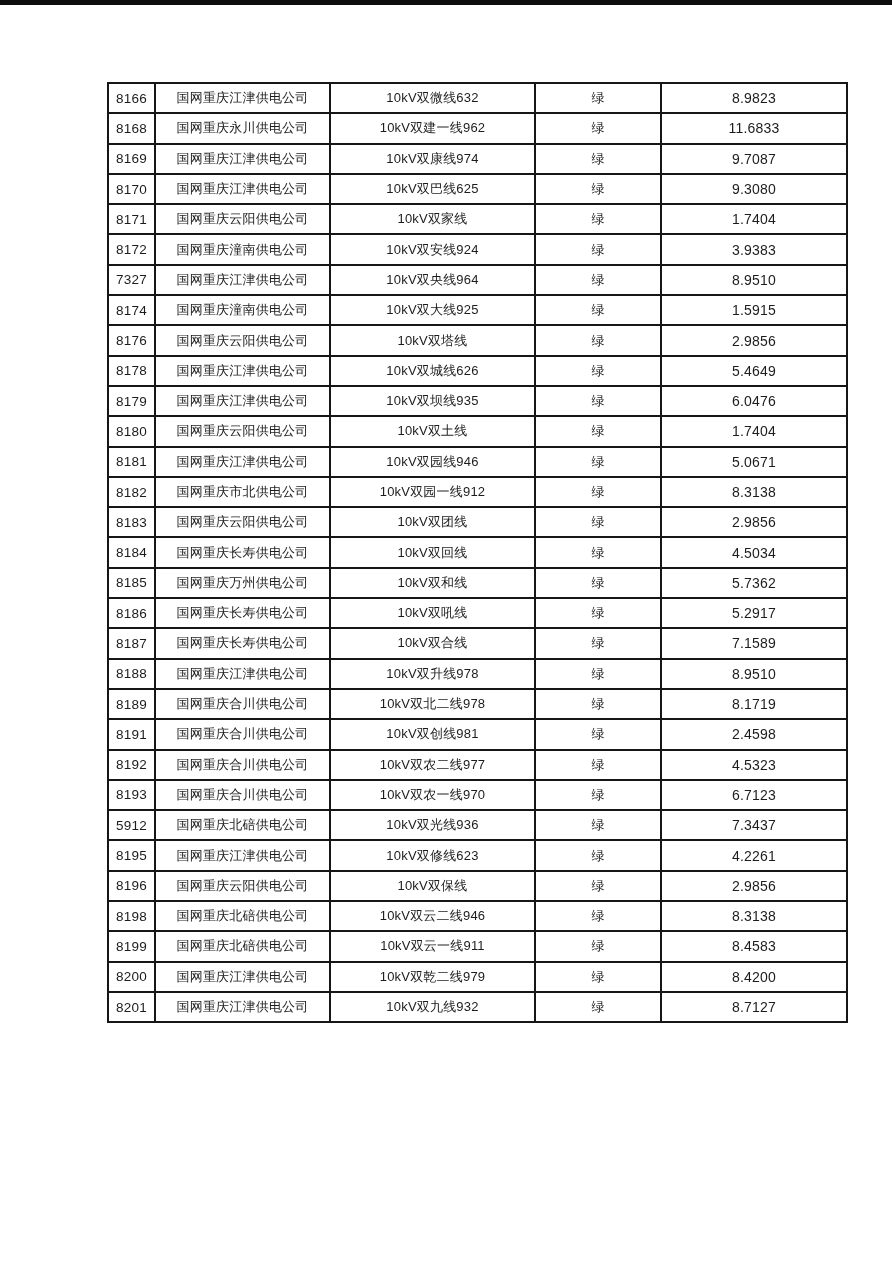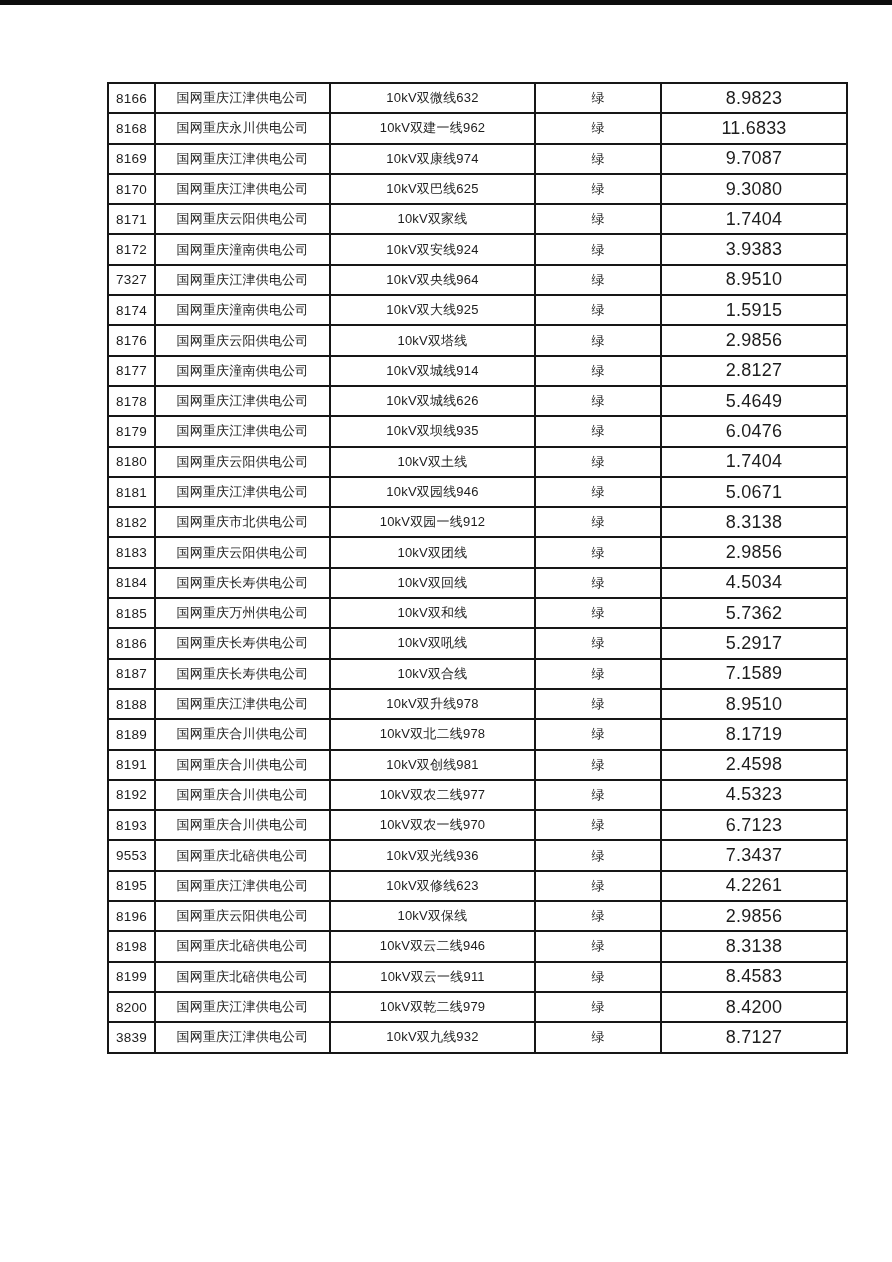--- a/index.html
+++ b/index.html
@@ -42,21 +42,21 @@
     letter-spacing: 0.2px;
     white-space: nowrap;
     overflow: hidden;
   }
   .col-id      { width: 47px;  }
   .col-company { width: 175px; }
   .col-line    { width: 205px; }
   .col-status  { width: 126px; }
   .col-value   { width: 186px; }
   .doc-table td.cell-id    { font-size: 13.5px; }
-  .doc-table td.cell-value { font-size: 18px; text-align: center; }
+  .doc-table td.cell-value { font-size: 14px; text-align: center; }
 </style>
 </head>
 <body style="--ink: #1c1c1c; --line: #161616; --bar: #0d0d0d; background: rgb(255, 255, 255);">
 
 <div class="top-bar"></div>
 
 <table class="doc-table">
   <colgroup>
     <col class="col-id">
     <col class="col-company">
@@ -122,27 +122,20 @@
         <td class="cell-value">1.5915</td>
       </tr>
       <tr>
         <td class="cell-id">8176</td>
         <td class="cell-company">国网重庆云阳供电公司</td>
         <td class="cell-line">10kV双塔线</td>
         <td class="cell-status">绿</td>
         <td class="cell-value">2.9856</td>
       </tr>
       <tr>
-        <td class="cell-id">8177</td>
-        <td class="cell-company">国网重庆潼南供电公司</td>
-        <td class="cell-line">10kV双城线914</td>
-        <td class="cell-status">绿</td>
-        <td class="cell-value">2.8127</td>
-      </tr>
-      <tr>
         <td class="cell-id">8178</td>
         <td class="cell-company">国网重庆江津供电公司</td>
         <td class="cell-line">10kV双城线626</td>
         <td class="cell-status">绿</td>
         <td class="cell-value">5.4649</td>
       </tr>
       <tr>
         <td class="cell-id">8179</td>
         <td class="cell-company">国网重庆江津供电公司</td>
         <td class="cell-line">10kV双坝线935</td>
@@ -234,21 +227,21 @@
         <td class="cell-value">4.5323</td>
       </tr>
       <tr>
         <td class="cell-id">8193</td>
         <td class="cell-company">国网重庆合川供电公司</td>
         <td class="cell-line">10kV双农一线970</td>
         <td class="cell-status">绿</td>
         <td class="cell-value">6.7123</td>
       </tr>
       <tr>
-        <td class="cell-id">9553</td>
+        <td class="cell-id">5912</td>
         <td class="cell-company">国网重庆北碚供电公司</td>
         <td class="cell-line">10kV双光线936</td>
         <td class="cell-status">绿</td>
         <td class="cell-value">7.3437</td>
       </tr>
       <tr>
         <td class="cell-id">8195</td>
         <td class="cell-company">国网重庆江津供电公司</td>
         <td class="cell-line">10kV双修线623</td>
         <td class="cell-status">绿</td>
@@ -276,20 +269,20 @@
         <td class="cell-value">8.4583</td>
       </tr>
       <tr>
         <td class="cell-id">8200</td>
         <td class="cell-company">国网重庆江津供电公司</td>
         <td class="cell-line">10kV双乾二线979</td>
         <td class="cell-status">绿</td>
         <td class="cell-value">8.4200</td>
       </tr>
       <tr>
-        <td class="cell-id">3839</td>
+        <td class="cell-id">8201</td>
         <td class="cell-company">国网重庆江津供电公司</td>
         <td class="cell-line">10kV双九线932</td>
         <td class="cell-status">绿</td>
         <td class="cell-value">8.7127</td>
       </tr>
     </tbody>
 </table>
 
 </body></html>

